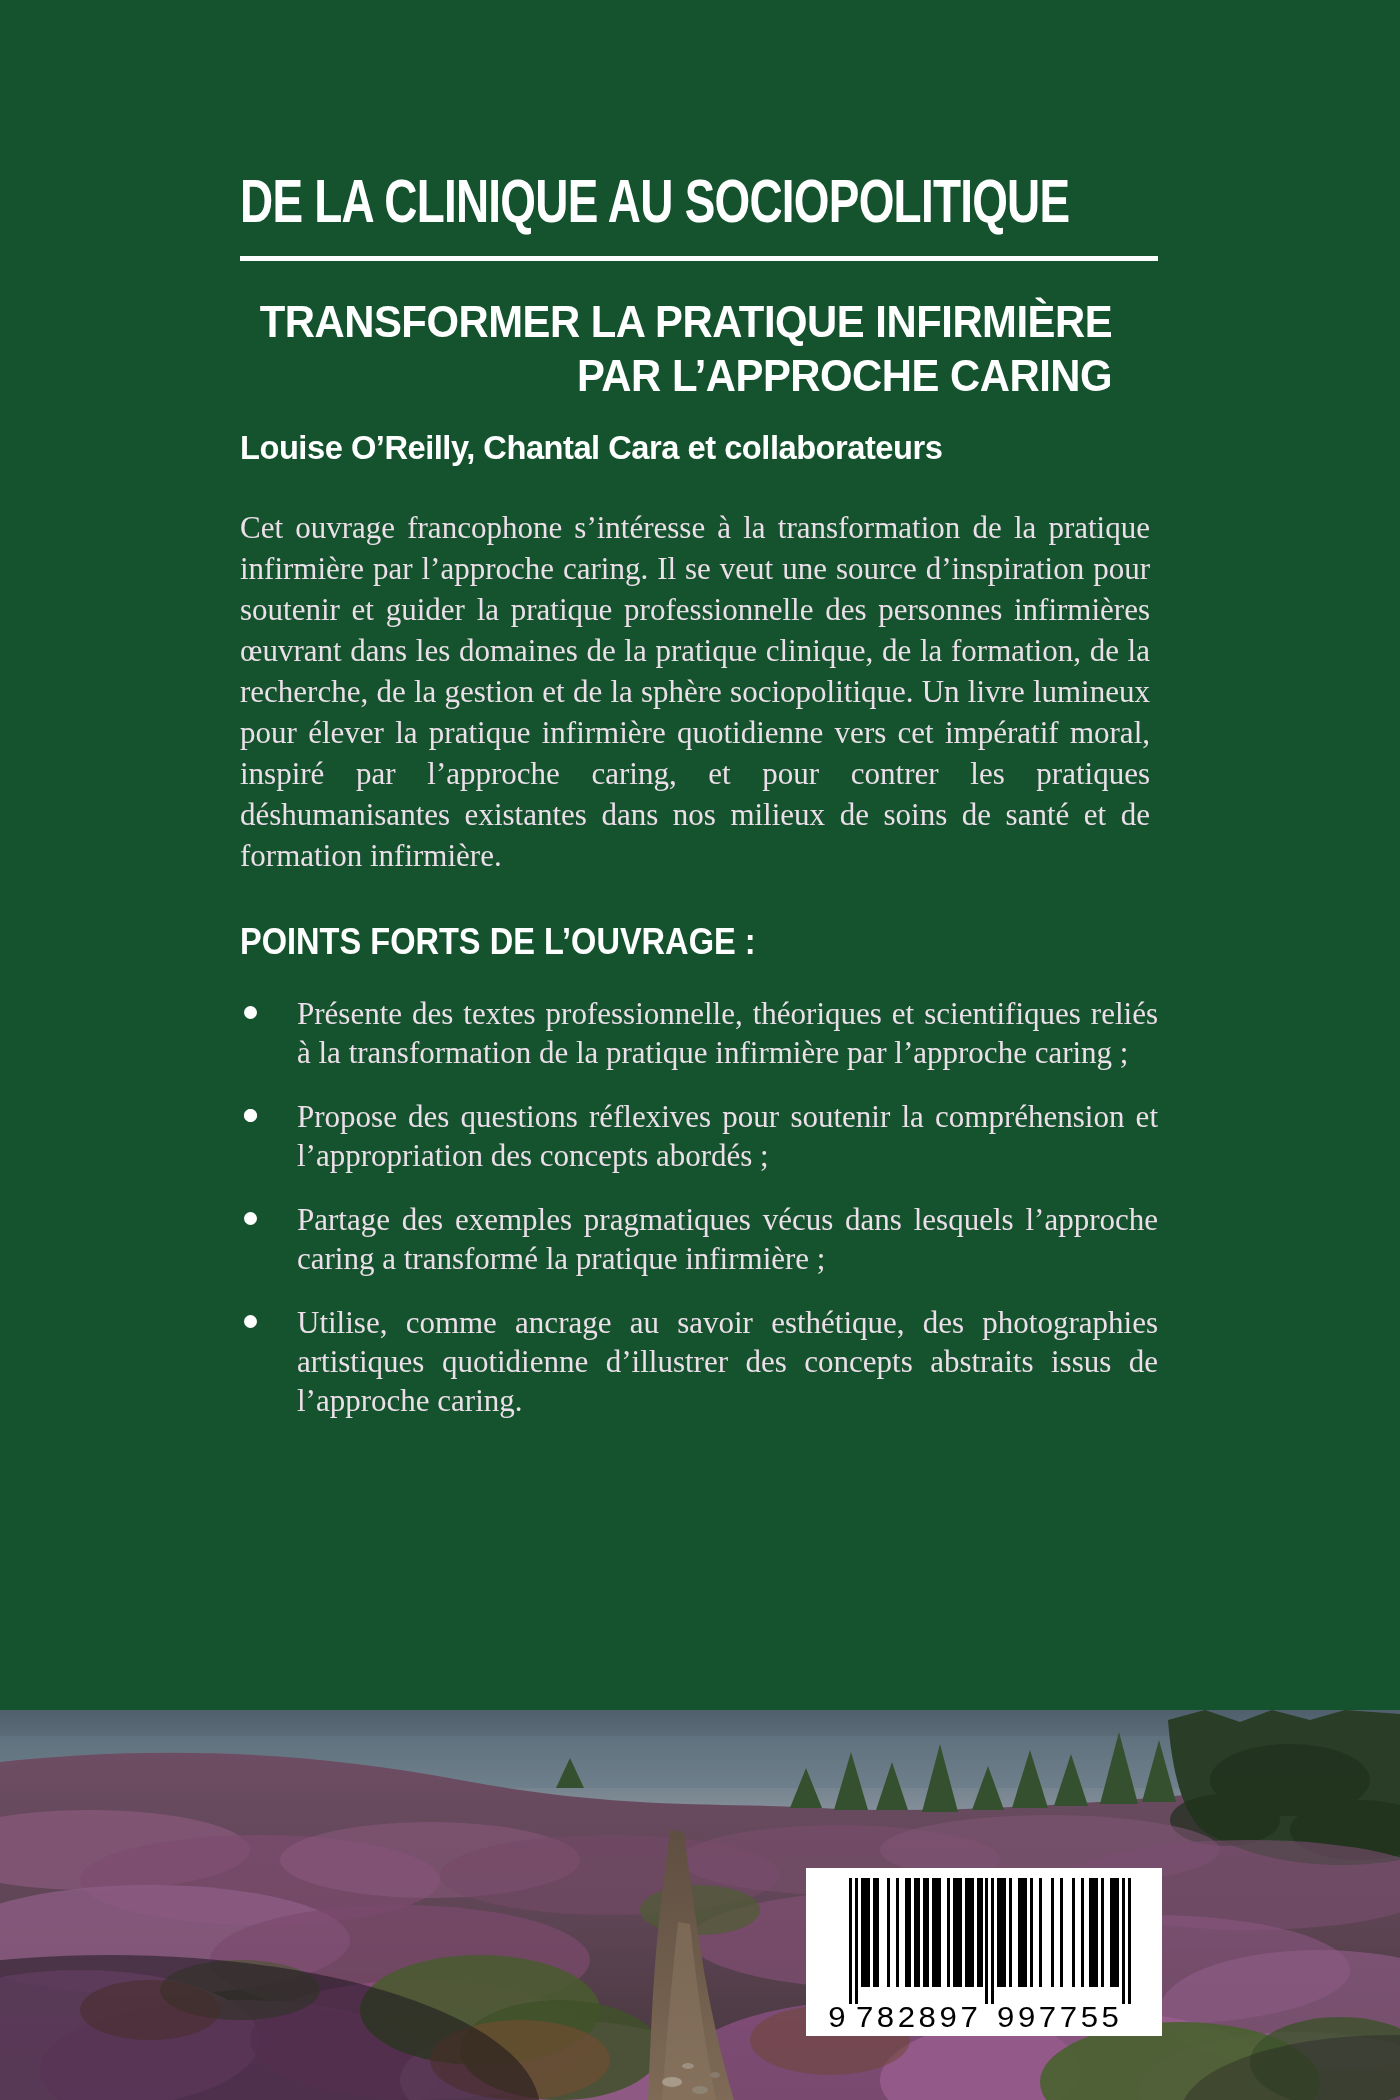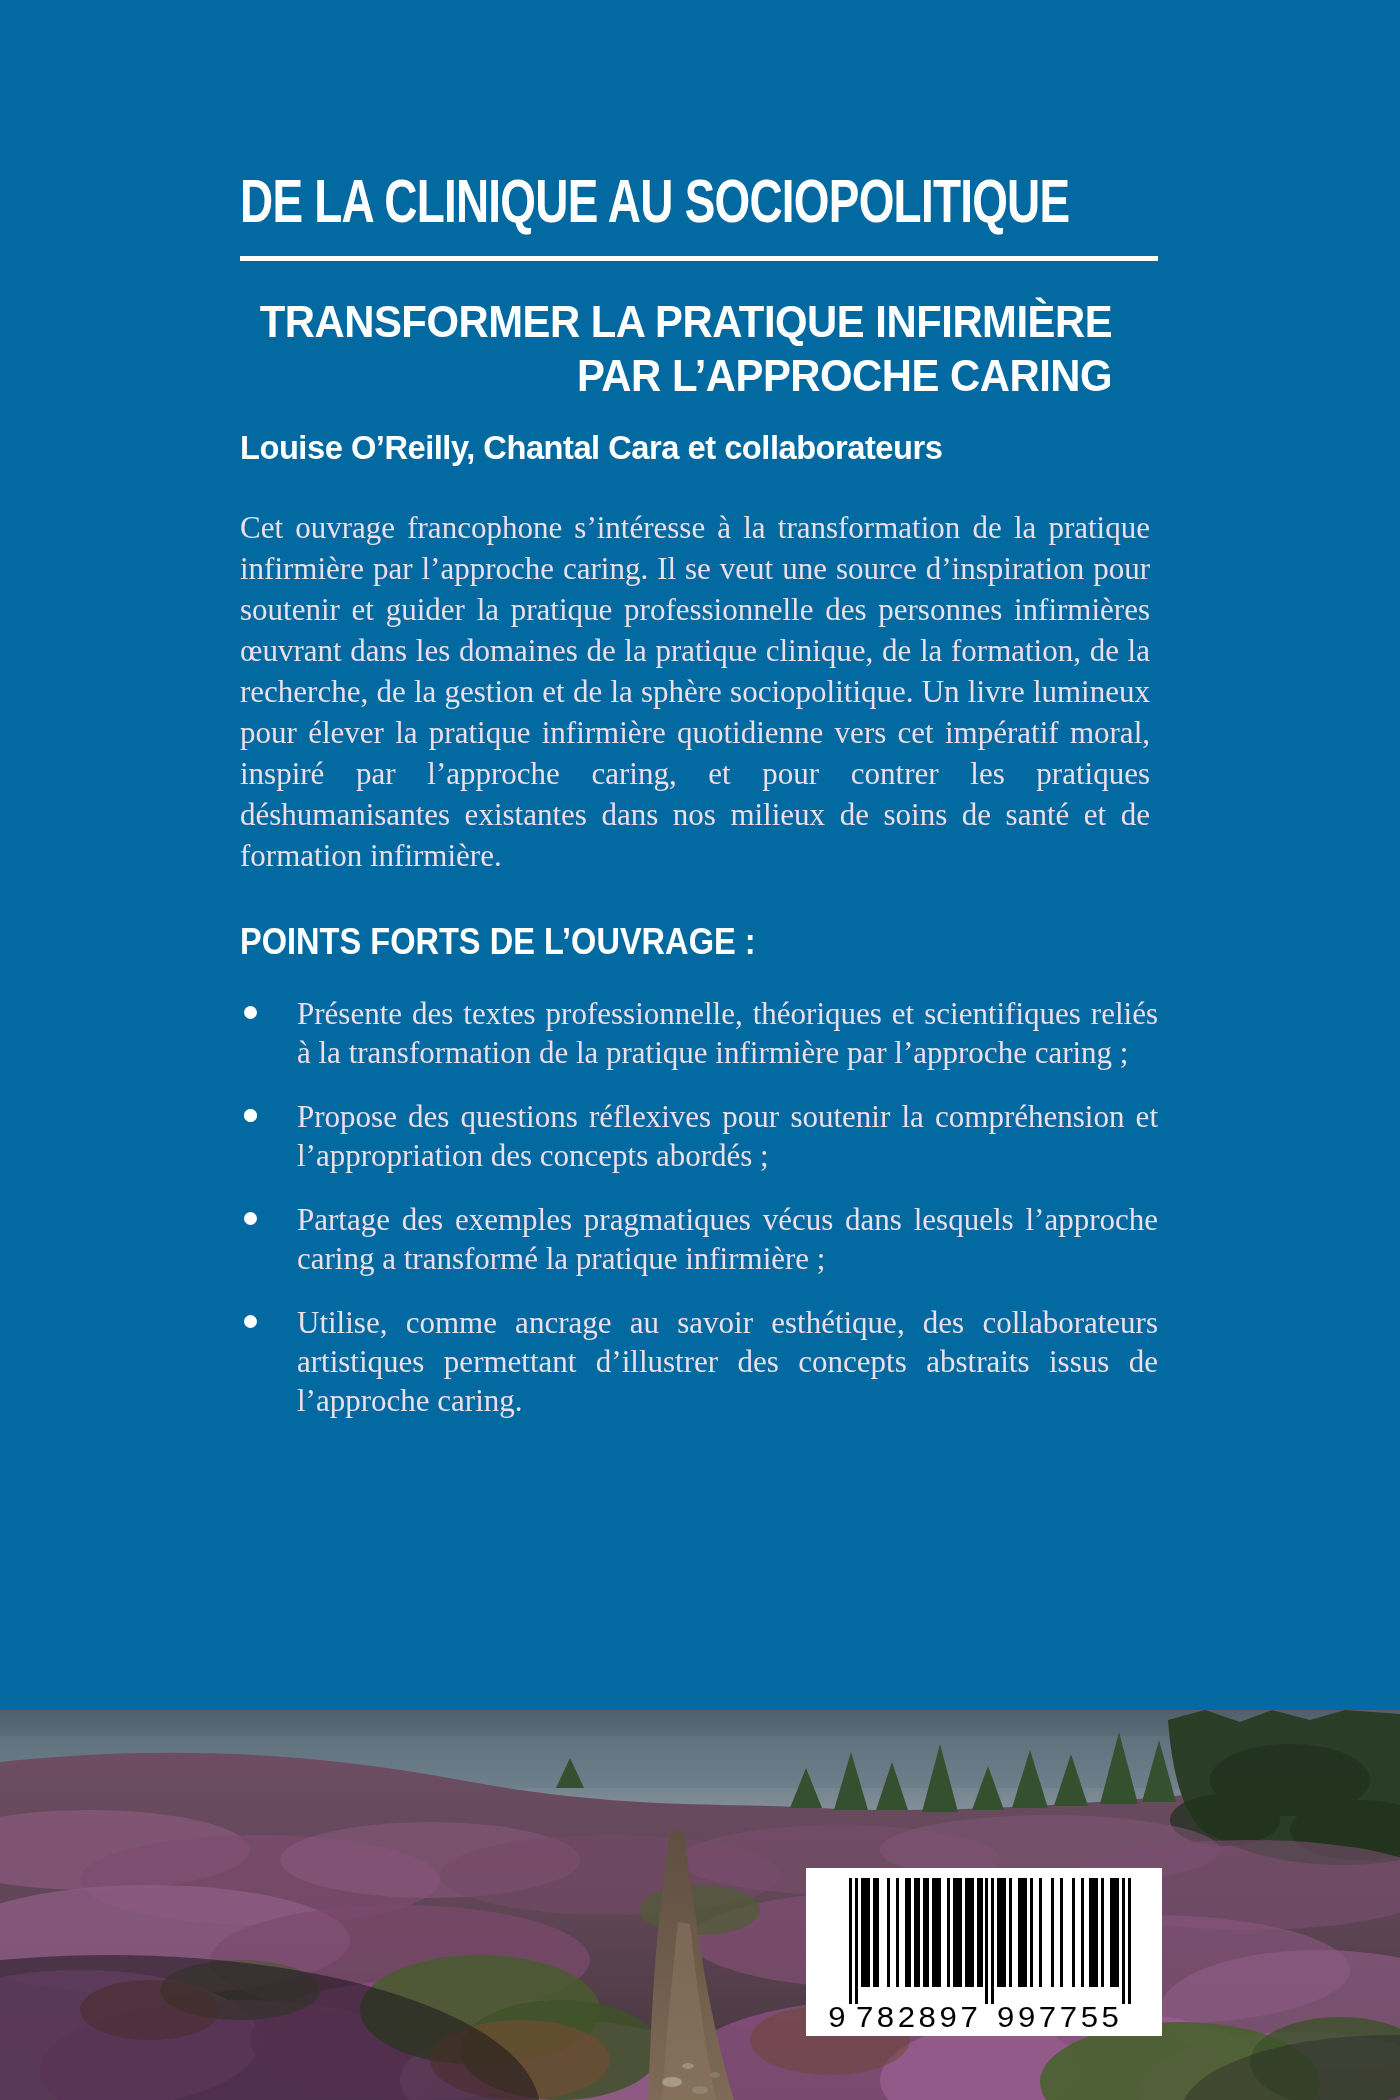--- a/index.html
+++ b/index.html
@@ -1,19 +1,19 @@
 <!DOCTYPE html>
 <html><head>
 <meta charset="utf-8">
 <style>
   html,body{margin:0;padding:0;background:#2b2230;}
   .page{
     position:relative;
     width:1400px;height:2100px;
-    background:#0369a1;
+    background:#14532d;
     overflow:hidden;
     font-family:"Liberation Sans",sans-serif;
   }
   .content{
     position:absolute;left:240px;top:170px;width:918px;
   }
   .cover-title{
     margin:0;color:#ffffff;
     font-size:62px;font-weight:800;line-height:62px;
     letter-spacing:-1px;white-space:nowrap;
@@ -83,21 +83,21 @@
       <div class="line">PAR L’APPROCHE CARING</div>
     </h2>
     <div class="authors">Louise O’Reilly, Chantal Cara et collaborateurs</div>
     <p class="desc">Cet ouvrage francophone s’intéresse à la transformation de la pratique infirmière par l’approche caring. Il se veut une source d’inspiration pour soutenir et guider la pratique professionnelle des personnes infirmières œuvrant dans les domaines de la pratique clinique, de la formation, de la recherche, de la gestion et de la sphère sociopolitique. Un livre lumineux pour élever la pratique infirmière quotidienne vers cet impératif moral, inspiré par l’approche caring, et pour contrer les pratiques déshumanisantes existantes dans nos milieux de soins de santé et de formation infirmière.</p>
     <h3 class="highlights-heading">POINTS FORTS DE L’OUVRAGE :</h3>
     <ul class="highlights">
       <li><span class="dot"></span><span>Présente des textes professionnelle, théoriques et scientifiques reliés à la transformation de la pratique infirmière par l’approche caring ;</span></li>
       <li><span class="dot"></span></li>
       <li><span class="dot"></span><span>Propose des questions réflexives pour soutenir la compréhension et l’appropriation des concepts abordés ;</span></li>
       <li><span class="dot"></span><span>Partage des exemples pragmatiques vécus dans lesquels l’approche caring a transformé la pratique infirmière ;</span></li>
-      <li><span class="dot"></span><span>Utilise, comme ancrage au savoir esthétique, des collaborateurs artistiques permettant d’illustrer des concepts abstraits issus de l’approche caring.</span></li>
+      <li><span class="dot"></span><span>Utilise, comme ancrage au savoir esthétique, des photographies artistiques quotidienne d’illustrer des concepts abstraits issus de l’approche caring.</span></li>
     </ul>
   </div>
 
   <div class="photo">
     <svg viewBox="0 0 1400 390" preserveAspectRatio="none" aria-hidden="true">
       <defs>
         <linearGradient id="sky" x1="0" y1="0" x2="0" y2="1">
           <stop offset="0" stop-color="#4f5f6c"></stop>
           <stop offset="0.55" stop-color="#76848f"></stop>
           <stop offset="1" stop-color="#97a0a8"></stop>

